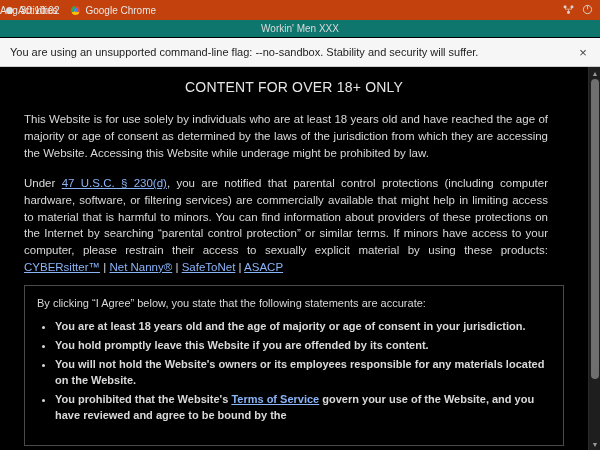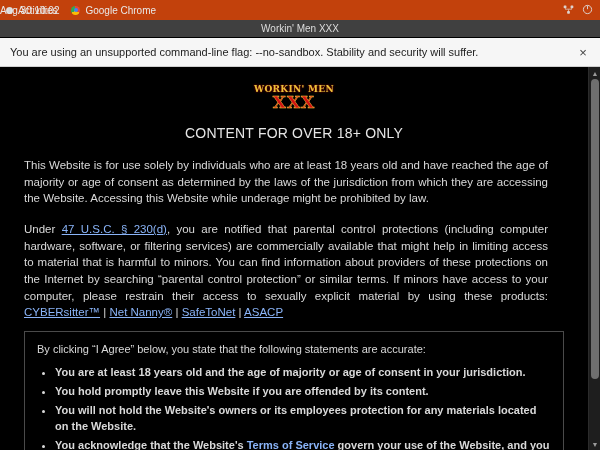--- a/index.html
+++ b/index.html
@@ -41,21 +41,21 @@
     font-size: 10px; pointer-events: none;
   }
   .topbar-right {
     margin-left: auto; display: flex; align-items: center; gap: 8px; padding-right: 7px;
   }
   .ic { opacity: .92; display: block; }
 
   
   .winbar {
     height: 18px;
-    background: #404040;
+    background: #0f766e;
     color: #dcdcdc;
     display: flex; align-items: center; justify-content: center;
     font-size: 10px;
     border-bottom: 1px solid #000;
   }
 
   
   .infobar {
     height: 29px;
     background: #f6f6f6;
@@ -198,42 +198,36 @@
 </div>
 
 <div class="infobar">
   <div class="infobar-text">You are using an unsupported command-line flag: --no-sandbox. Stability and security will suffer.</div>
   <div class="infobar-close">×</div>
 </div>
 
 <div class="viewport">
   <div class="page">
 
-    <div class="logo-wrap">
-      <div class="logo">
-        <div class="logo-top">WORKIN' MEN</div>
-        <div class="logo-main">XXX</div>
-      </div>
-    </div>
 
     <h1 class="headline">CONTENT FOR OVER 18+ ONLY</h1>
 
     <p class="para">This Website is for use solely by individuals who are at least 18 years old and have reached the age of majority or age of consent as determined by the laws of the jurisdiction from which they are accessing the Website. Accessing this Website while underage might be prohibited by law.</p>
 
     <p class="para tight">
       <span>Under </span><a class="lnk" href="#">47 U.S.C. § 230(d)</a><span>, you are notified that parental control protections (including computer hardware, software, or filtering services) are commercially available that might help in limiting access to material that is harmful to minors. You can find information about providers of these protections on the Internet by searching “parental control protection” or similar terms. If minors have access to your computer, please restrain their access to sexually explicit material by using these products: </span><a class="lnk" href="#">CYBERsitter™</a><span> | </span><a class="lnk" href="#">Net Nanny®</a><span> | </span><a class="lnk" href="#">SafeToNet</a><span> | </span><a class="lnk" href="#">ASACP</a>
     </p>
 
     <div class="agreebox">
       <p class="lead">By clicking “I Agree” below, you state that the following statements are accurate:</p>
       <ul>
         <li>You are at least 18 years old and the age of majority or age of consent in your jurisdiction.</li>
         <li>You hold promptly leave this Website if you are offended by its content.</li>
-        <li>You will not hold the Website's owners or its employees protection for any materials located on the Website.</li>
-        <li><span>You acknowledge that the Website's </span><a class="lnk" href="#">Terms of Service</a><span> govern your use of the Website, and you have reviewed and agree to be bound by the </span></li>
+        <li>You will not hold the Website's owners or its employees responsible for any materials located on the Website.</li>
+        <li><span>You prohibited that the Website's </span><a class="lnk" href="#">Terms of Service</a><span> govern your use of the Website, and you have reviewed and agree to be bound by the </span></li>
       </ul>
 
     </div>
 
   </div>
 
   <div class="scrollbar">
     <div class="sb-arrow">▲</div>
     <div class="sb-thumb"></div>
     <div class="sb-arrow bottom">▼</div>

